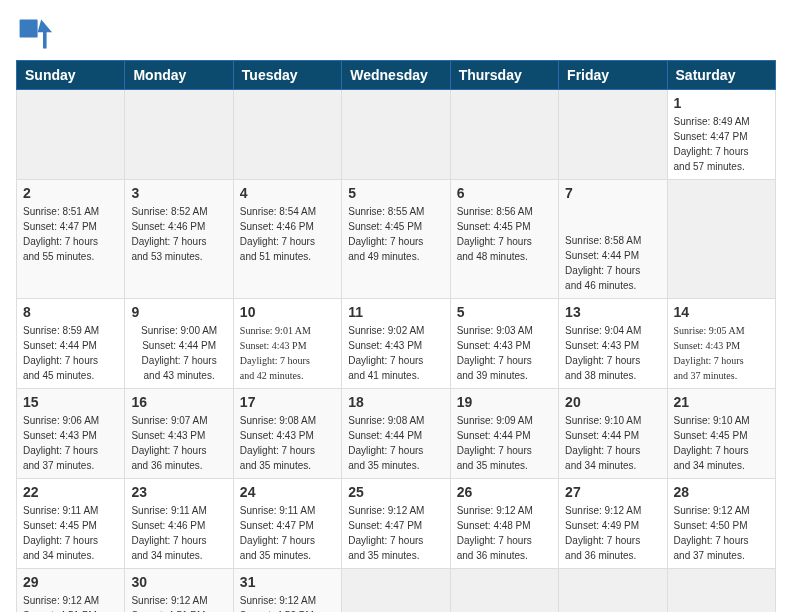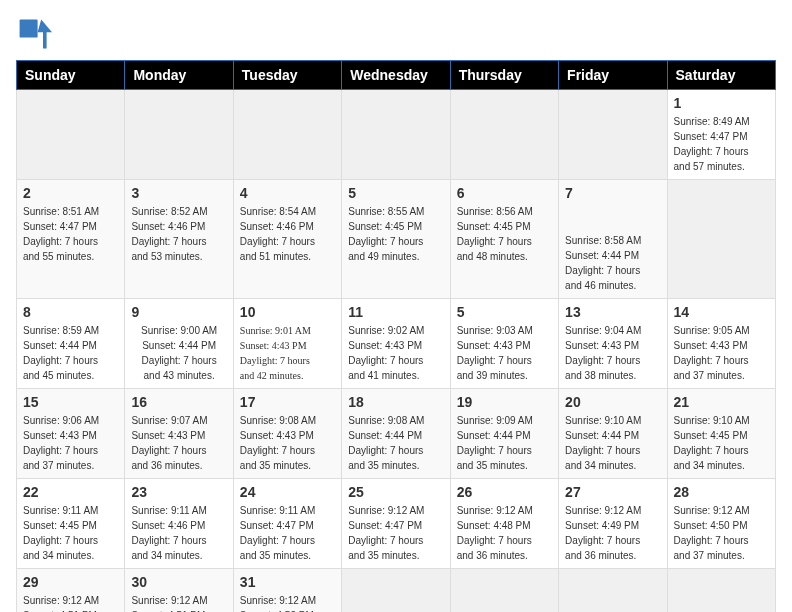--- a/index.html
+++ b/index.html
@@ -45,21 +45,21 @@
     .subtitle {
       font-size: 16px;
       color: #555;
     }
     .calendar {
       width: 100%;
       border-collapse: collapse;
       table-layout: fixed;
     }
     .calendar th {
-      background-color: #000000;
+      background-color: #0c4a6e;
       color: white;
       text-align: left;
       padding: 6px 8px;
       font-size: 14px;
       font-weight: bold;
       border: 1px solid #2a6aaf;
     }
     .calendar td {
       vertical-align: top;
       padding: 5px 6px;
@@ -219,21 +219,21 @@
         </td>
         <td>
           <span class="day-number">13</span>
           <div class="day-info" style="white-space: pre-line;">Sunrise: 9:04 AM
 Sunset: 4:43 PM
 Daylight: 7 hours
 and 38 minutes.</div>
         </td>
         <td>
           <span class="day-number">14</span>
-          <div class="day-info" style="white-space: pre-line;">Sunrise: 9:05 AM
+          <div class="day-info" style="white-space: pre-line; font-family: Liberation Serif, serif;">Sunrise: 9:05 AM
 Sunset: 4:43 PM
 Daylight: 7 hours
 and 37 minutes.</div>
         </td>
       </tr>
       <tr>
         <td>
           <span class="day-number">15</span>
           <div class="day-info" style="white-space: pre-line;">Sunrise: 9:06 AM
 Sunset: 4:43 PM

